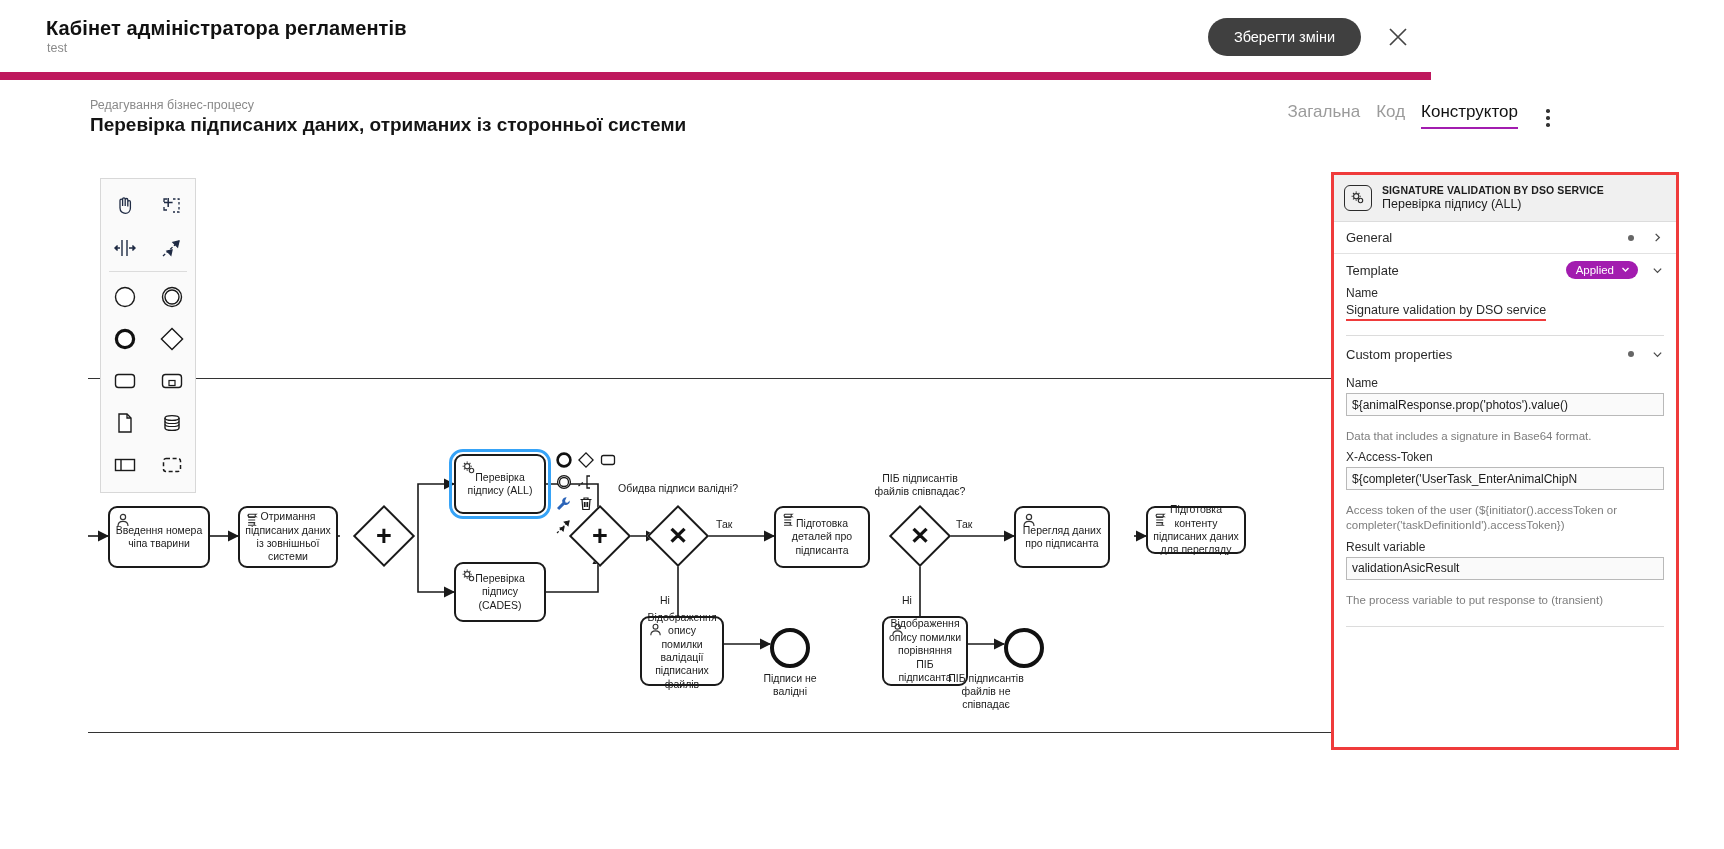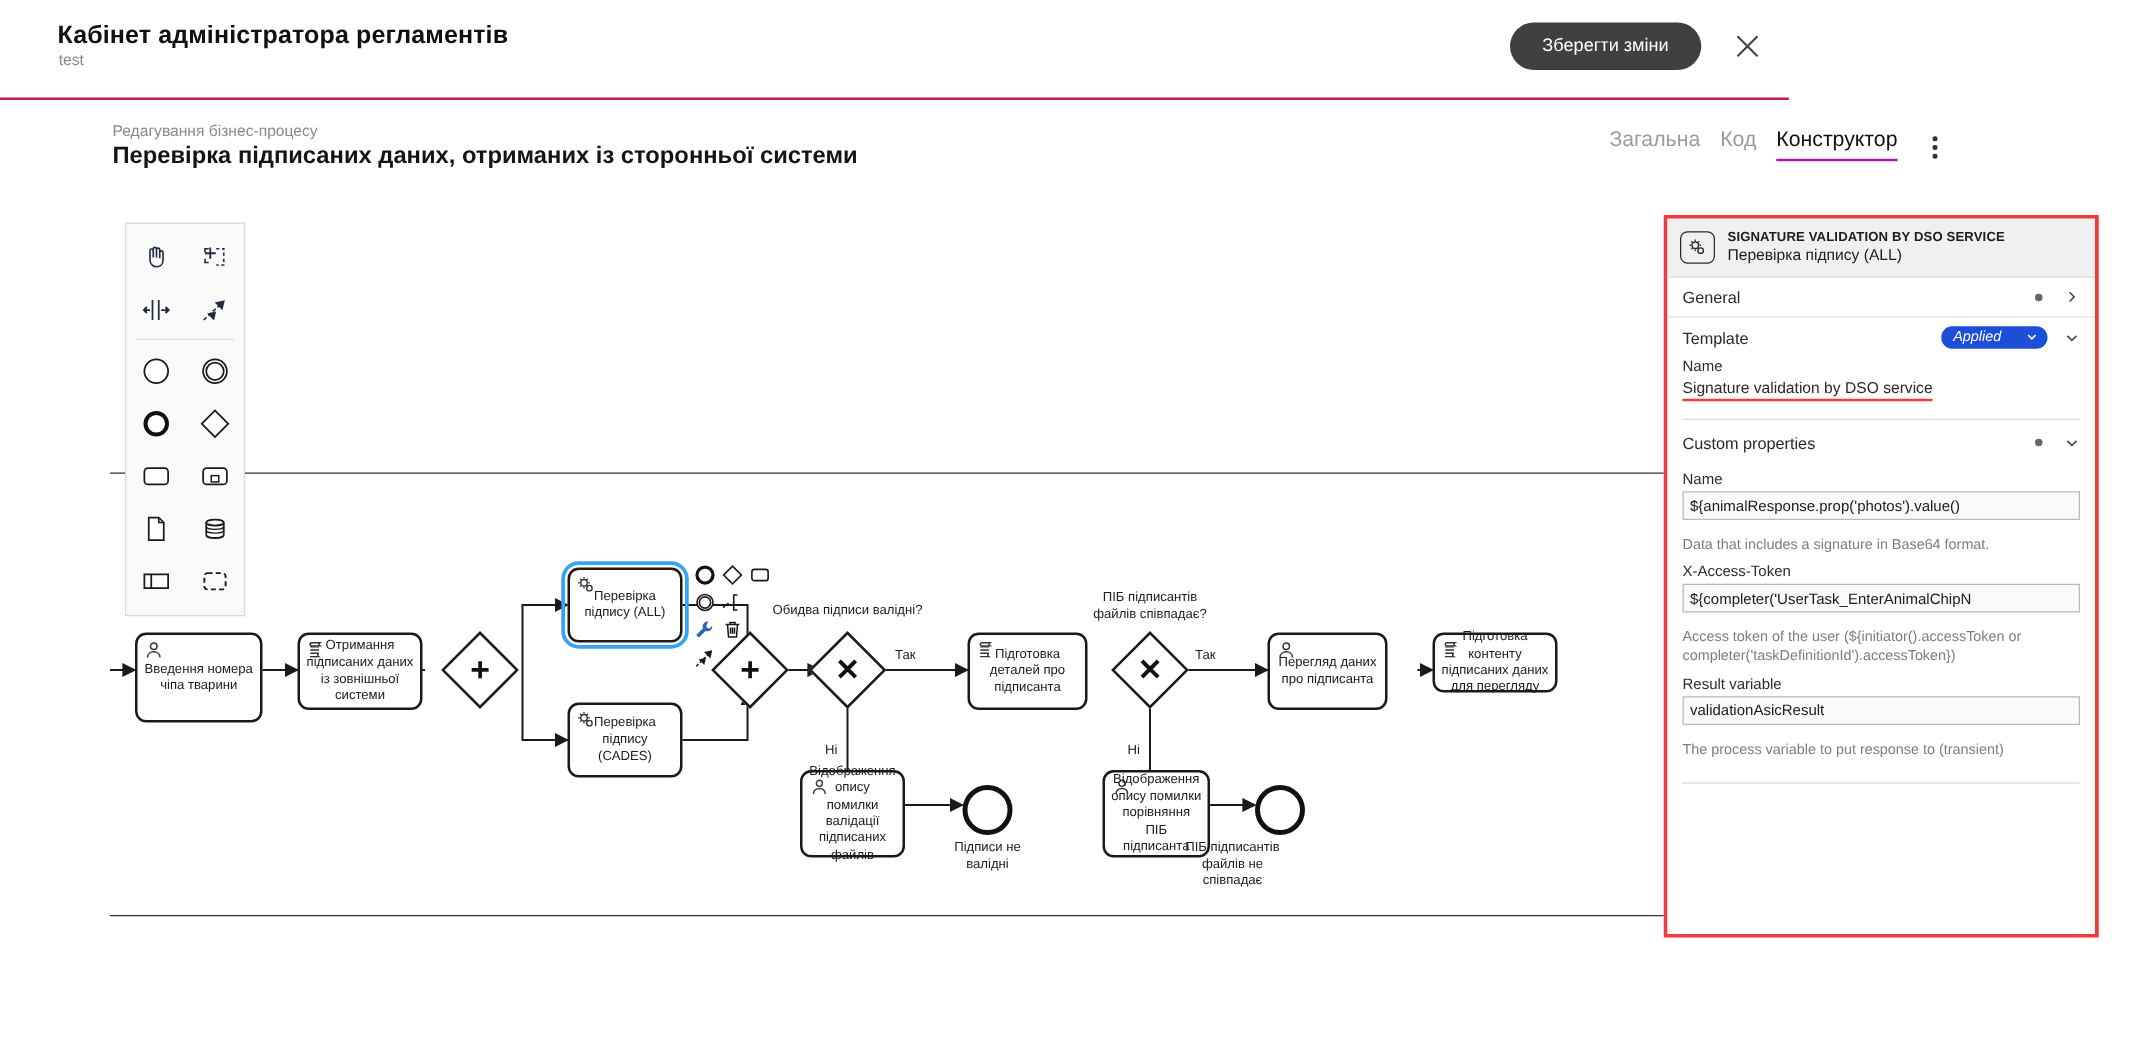--- a/index.html
+++ b/index.html
@@ -9,21 +9,21 @@
     background: #ffffff;
     font-family: "Liberation Sans", sans-serif;
     overflow: hidden;
   }
   #root { position: relative; width: 1724px; height: 849px; }
 
   
   .topbar {
     position: absolute; left: 0; top: 0; width: 1431px; height: 80px;
     background: #fff;
-    border-bottom: 2px solid #be185d;
+    border-bottom: 8px solid #be185d;
   }
   .topbar-title {
     position: absolute; left: 46px; top: 17px;
     font-size: 20px; font-weight: 700; color: #111; letter-spacing: .1px;
   }
   .topbar-sub {
     position: absolute; left: 47px; top: 41px;
     font-size: 12.5px; color: #8a8a8a;
   }
   .save-btn {
@@ -134,23 +134,23 @@
 
   .grp {
     display: flex; align-items: center; height: 32px;
     border-bottom: 1px solid #e2e2e2; padding: 0 12px; cursor: pointer;
   }
   .grp .gname { flex: 1; font-size: 13px; color: #2a2a2a; }
   .dot { width: 6px; height: 6px; border-radius: 50%; background: #666; margin-right: 16px; }
   .chev { width: 14px; color: #4a4a4a; display: flex; align-items: center; justify-content: center; }
 
   .pill {
-    background: #1d4ed8; color: #fff; border-radius: 11px;
+    background: #a21caf; color: #fff; border-radius: 11px;
     font-size: 11.5px; padding: 2.5px 8px 3px 10px; margin-right: 12px;
-    display: inline-flex; align-items: center; gap: 20px; cursor: pointer; font-style: italic;
+    display: inline-flex; align-items: center; gap: 7px; cursor: pointer;
   }
 
   .field { padding: 6px 12px 0 12px; }
   .flabel { font-size: 12px; color: #2c2c2c; margin-bottom: 3px; }
   .finput {
     width: 100%; height: 23px; border: 1px solid #b9b9b9; background: #fafafa;
     font-size: 12px; color: #1a1a1a; padding: 0 5px;
     font-family: "Liberation Sans", sans-serif;
   }
   .fselect {
@@ -326,21 +326,21 @@
         <path d="M 832 406 L 832 490"></path>
         <path d="M 796 490 L 916 490"></path>
         <path d="M 1046 382 L 1058 382"></path>
       </g>
 
       <g stroke="#1a1a1a" stroke-width="1.6" fill="none">
         <path d="M 250 382 L 252 382"></path>
       </g>
     </svg>
 
-    <div class="node" style="left:20px; top:352px; width:102px; height:72px;">
+    <div class="node" style="left:20px; top:352px; width:102px; height:62px;">
       <span class="node-icon">
         <svg width="16" height="16" viewBox="0 0 16 16" fill="none" stroke="#333" stroke-width="1.2">
             <circle cx="8" cy="5" r="2.6"></circle>
             <path d="M3 14c0-3 2.3-4.6 5-4.6S13 11 13 14"></path>
           </svg>
       </span>
       <span class="ntxt">Введення номера чіпа тварини</span>
     </div>
 
     <div class="node" style="left:150px; top:352px; width:100px; height:62px;">

